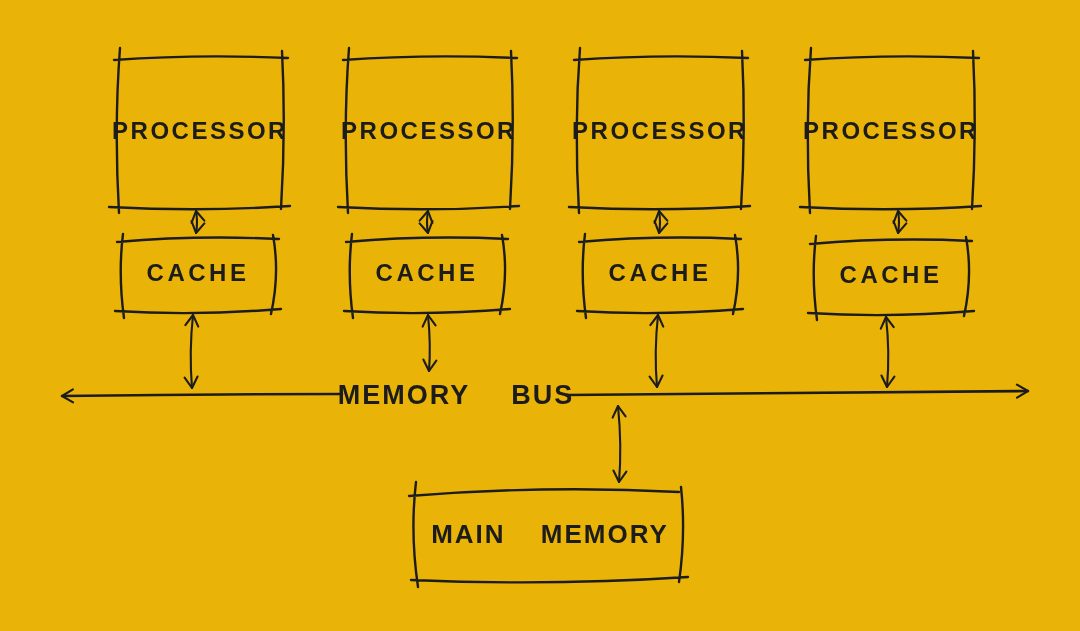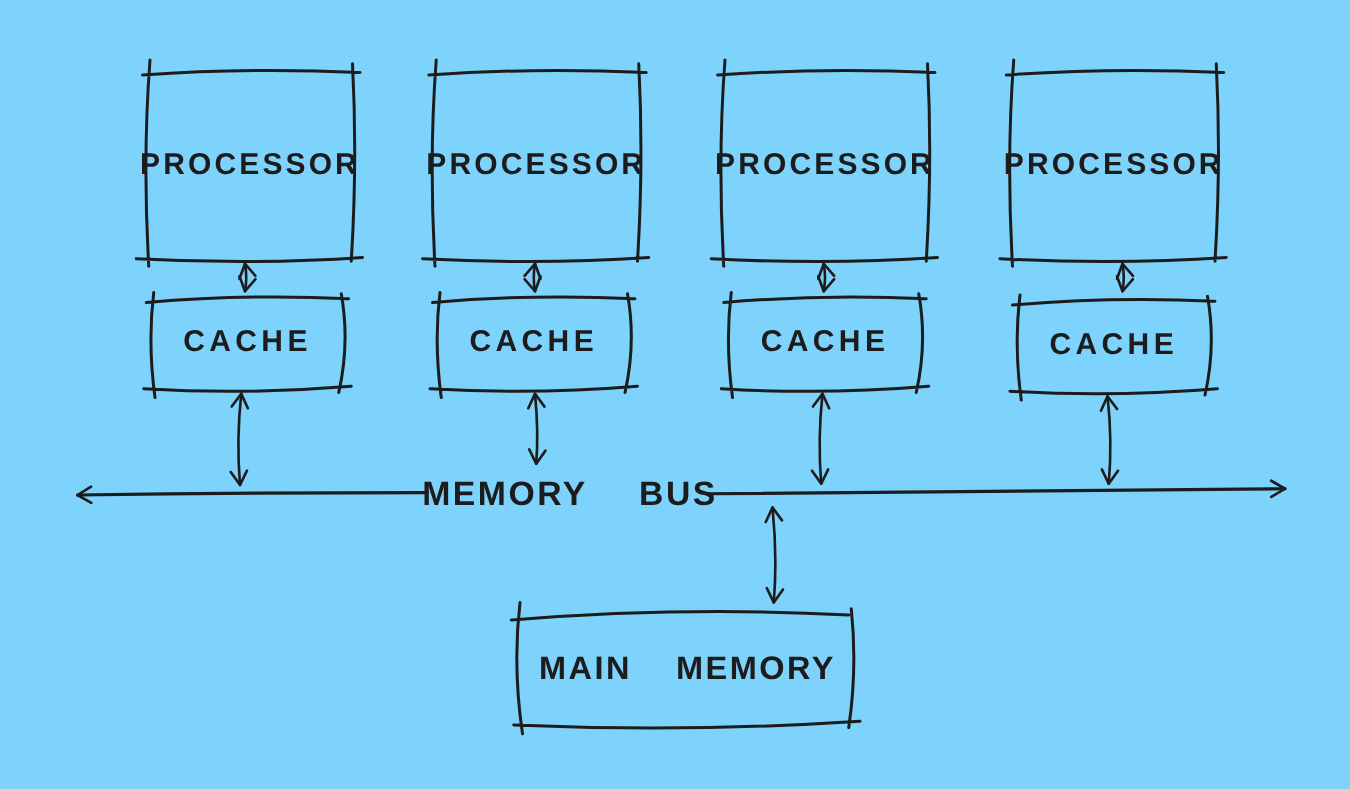--- a/index.html
+++ b/index.html
@@ -8,21 +8,21 @@
     background: #ffffff;
     width: 1080px;
     height: 631px;
     overflow: hidden;
     font-family: "Liberation Sans", sans-serif;
   }
   #stage {
     position: relative;
     width: 1080px;
     height: 631px;
-    background: #7dd3fc;
+    background: #eab308;
   }
   svg { display: block; }
   .ink-stroke {
     fill: none;
     stroke: #1c1c1c;
     stroke-width: 2.4;
     stroke-linecap: round;
     stroke-linejoin: round;
   }
   .arrow-stroke {

